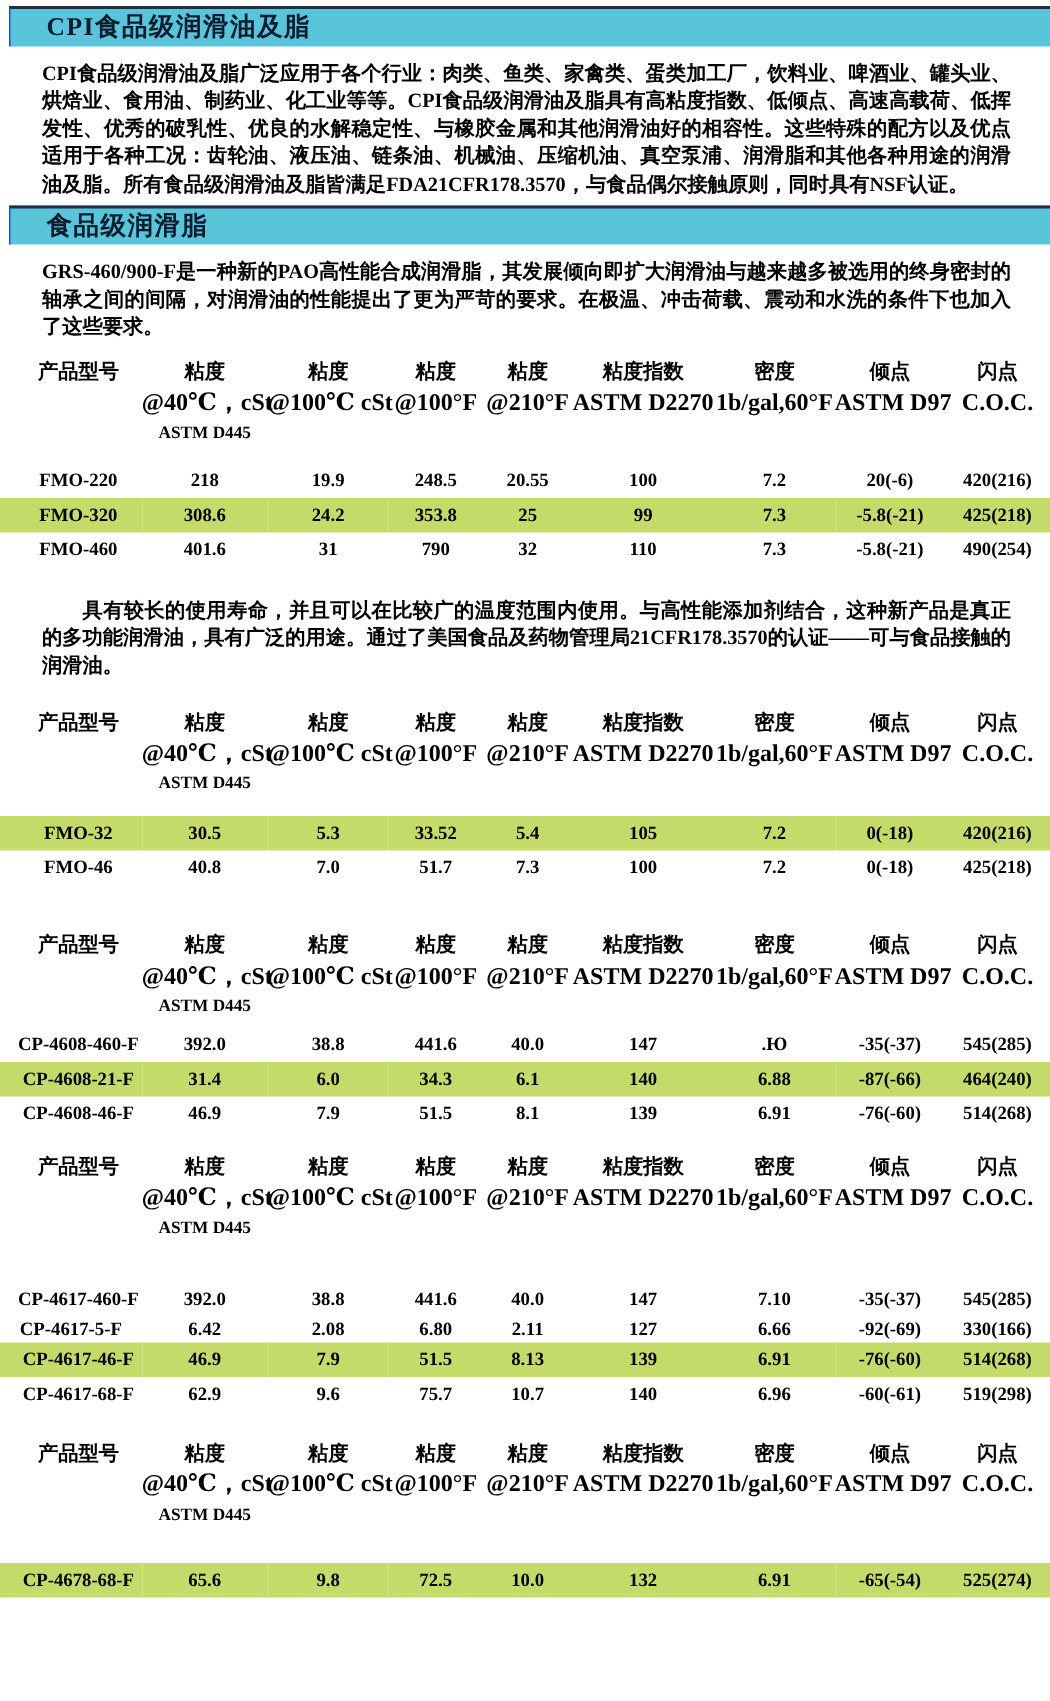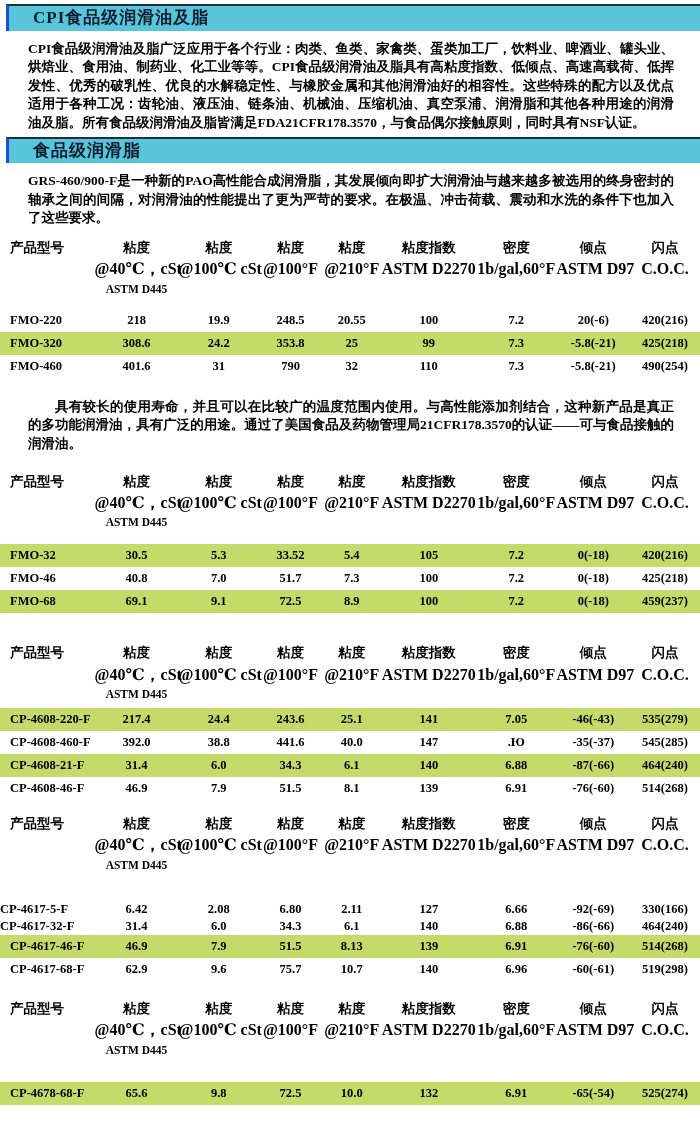--- a/index.html
+++ b/index.html
@@ -9,21 +9,21 @@
     font-weight:bold;color:#000;
   }
   .page{width:700px;height:1134px;position:relative;}
   .band{
     margin:4px 0 0 6px;
     background:var(--band-bg,#58c5db);
     color:var(--band-text,#0b1c2e);
     font-size:17px;line-height:1.15;
     padding:2px 0 3px 24px;
     border-top:2px solid #18323e;
-    border-left:3px solid #1d4ed8;
+    border-left:1px solid #1d4ed8;
     letter-spacing:1px;
   }
   .body-par{
     margin:9px 26px 0 28px;
     font-size:13.5px;line-height:1.38;
     text-align:justify;
   }
   .indent{text-indent:2em;margin-top:20px;}
   section.tbl{display:block;}
   .t0{margin-top:8px;}
@@ -35,21 +35,21 @@
   .t1{--gap:14px;}
   .t2{--gap:6px;}
   .t3{--gap:28px;}
   .t4{--gap:24px;}
   table.spec{
     width:100%;border-collapse:collapse;table-layout:fixed;
     font-size:12.5px;
   }
   .spec th,.spec td{font-weight:bold;white-space:nowrap;overflow:visible;}
   .spec th{text-align:center;padding:0;}
-  .spec th.model,.spec td.model{text-align:left;padding-left:10px;}
+  .spec th.model,.spec td.model{text-align:center;padding-left:10px;}
   .spec .name-row th{font-size:13.5px;padding-top:2px;line-height:1.5;}
   .spec .unit-row th{font-size:16px;line-height:1.4;}
   .spec .method-row th{font-size:11.5px;line-height:1.4;padding-bottom:var(--gap,10px);}
   .spec td{text-align:center;padding:4px 0;}
   .spec tr.hl{background:var(--hl,#c5db69);}
   .spec tr.tight td{padding:1px 0;}
 </style>
 </head>
 <body>
 
@@ -213,31 +213,20 @@
             <td class="model">FMO-46</td>
             <td>40.8</td>
             <td>7.0</td>
             <td>51.7</td>
             <td>7.3</td>
             <td>100</td>
             <td>7.2</td>
             <td>0(-18)</td>
             <td>425(218)</td>
           </tr>
-          <tr class="hl">
-            <td class="model">FMO-68</td>
-            <td>69.1</td>
-            <td>9.1</td>
-            <td>72.5</td>
-            <td>8.9</td>
-            <td>100</td>
-            <td>7.2</td>
-            <td>0(-18)</td>
-            <td>459(237)</td>
-          </tr>
         </tbody>
       </table>
     </section>
   <section class="tbl t2">
       <table class="spec">
         <colgroup>
           <col style="width: 13.5%;">
           <col style="width: 12%;">
           <col style="width: 11.5%;">
           <col style="width: 9%;">
@@ -276,31 +265,20 @@
             <th></th>
             <th></th>
             <th></th>
             <th></th>
             <th></th>
             <th></th>
             <th></th>
           </tr>
         </thead>
         <tbody>
-          <tr class="hl">
-            <td class="model">CP-4608-220-F</td>
-            <td>217.4</td>
-            <td>24.4</td>
-            <td>243.6</td>
-            <td>25.1</td>
-            <td>141</td>
-            <td>7.05</td>
-            <td>-46(-43)</td>
-            <td>535(279)</td>
-          </tr>
           <tr class="">
             <td class="model">CP-4608-460-F</td>
             <td>392.0</td>
             <td>38.8</td>
             <td>441.6</td>
             <td>40.0</td>
             <td>147</td>
             <td>.Ю</td>
             <td>-35(-37)</td>
             <td>545(285)</td>
@@ -372,41 +350,41 @@
             <th></th>
             <th></th>
             <th></th>
             <th></th>
             <th></th>
             <th></th>
             <th></th>
           </tr>
         </thead>
         <tbody>
+          <tr class="">
+            <td class="model">CP-4617-460-F</td>
+            <td>392.0</td>
+            <td>38.8</td>
+            <td>441.6</td>
+            <td>40.0</td>
+            <td>147</td>
+            <td>7.10</td>
+            <td>-35(-37)</td>
+            <td>545(285)</td>
+          </tr>
           <tr class=" tight">
             <td class="model">CP-4617-5-F</td>
             <td>6.42</td>
             <td>2.08</td>
             <td>6.80</td>
             <td>2.11</td>
             <td>127</td>
             <td>6.66</td>
             <td>-92(-69)</td>
             <td>330(166)</td>
-          </tr>
-          <tr class=" tight">
-            <td class="model">CP-4617-32-F</td>
-            <td>31.4</td>
-            <td>6.0</td>
-            <td>34.3</td>
-            <td>6.1</td>
-            <td>140</td>
-            <td>6.88</td>
-            <td>-86(-66)</td>
-            <td>464(240)</td>
           </tr>
           <tr class="hl">
             <td class="model">CP-4617-46-F</td>
             <td>46.9</td>
             <td>7.9</td>
             <td>51.5</td>
             <td>8.13</td>
             <td>139</td>
             <td>6.91</td>
             <td>-76(-60)</td>

